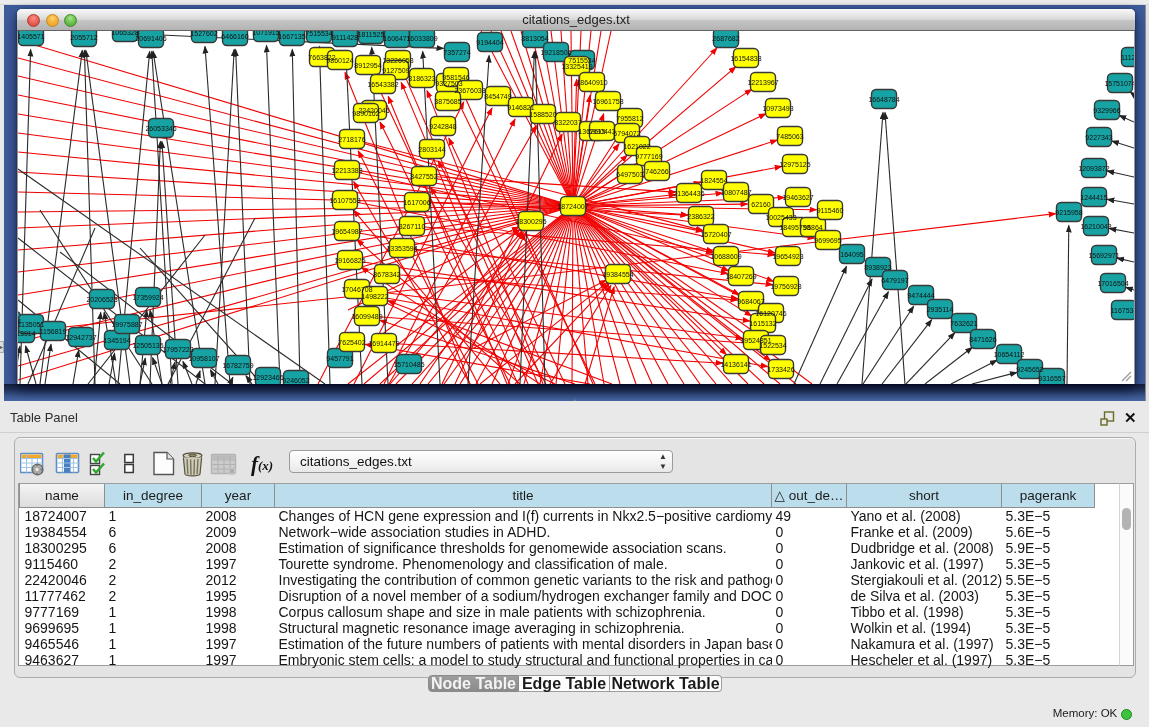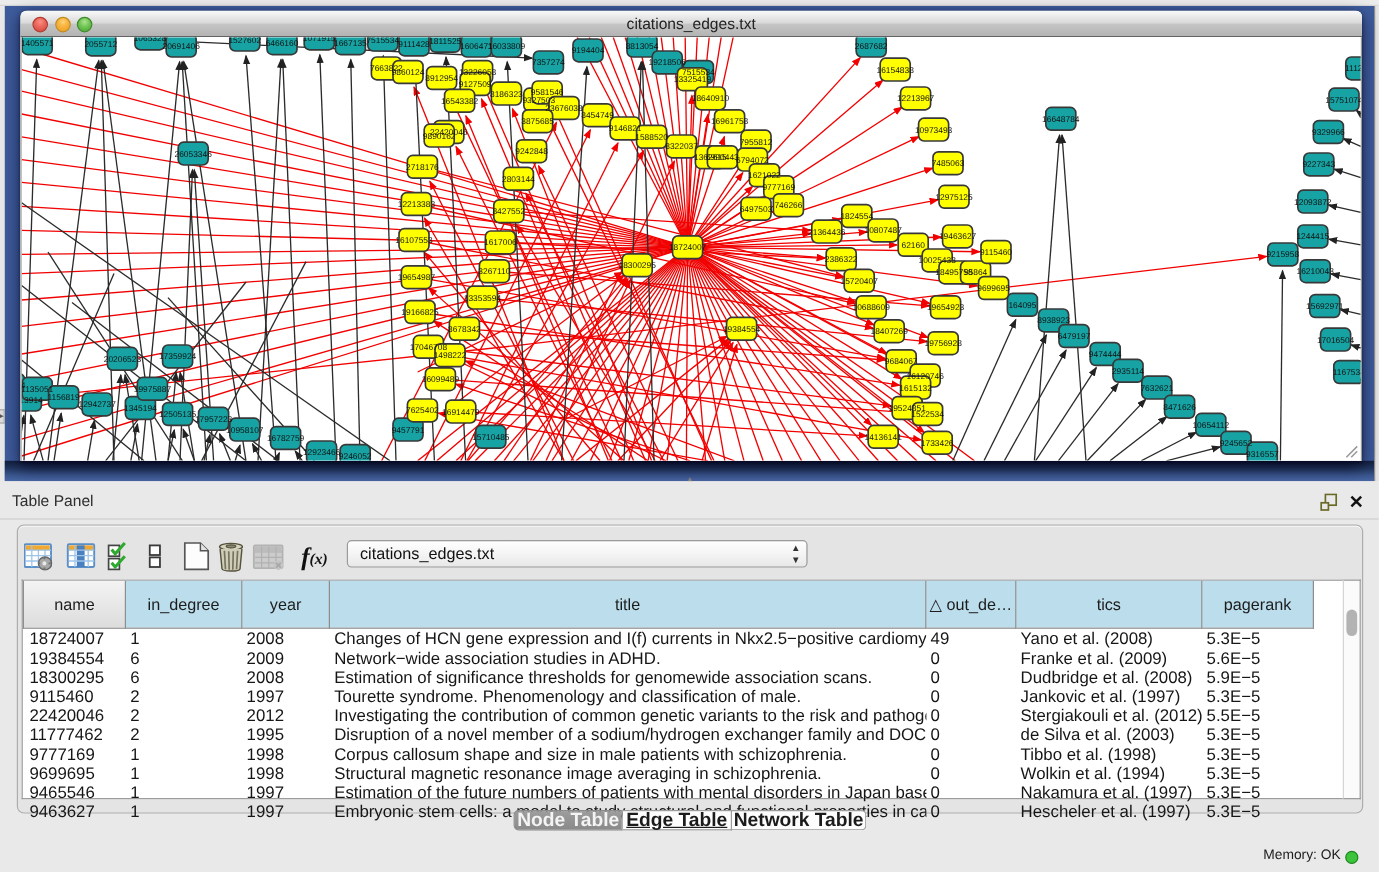--- a/index.html
+++ b/index.html
@@ -34,21 +34,21 @@
       border:1px solid #adadad; border-radius:6px; box-shadow:inset 0 1px 0 #f8f8f8; }
   #toolbar { position:absolute; left:0; top:8px; width:100%; height:32px; }
   #combo { position:absolute; left:274px; top:12px; width:384px; height:23px; background:linear-gradient(#ffffff,#f2f2f2 60%,#e8e8e8); border:1px solid #9b9b9b; border-radius:4px; }
   #combo .ct { position:absolute; left:10px; top:3px; font-size:13.5px; color:#111; }
   #combo .st { position:absolute; right:5px; top:1px; font-size:8px; color:#333; line-height:10px; text-align:center;}
   
   #tablewrap { position:absolute; left:3px; top:45px; width:1116px; height:183px; background:#fff; border:1px solid #9c9c9c; border-right:none;}
   #vscroll { position:absolute; left:1104px; top:45px; width:15px; height:183px; background:#fbfbfb; border:1px solid #9c9c9c; border-left:1px solid #d5d5d5;}
   #vthumb { position:absolute; left:2px; top:24px; width:9px; height:22px; background:#b3b3b3; border-radius:5px;}
   table { border-collapse:collapse; table-layout:fixed; width:1075px; font-size:14px; }
-  th { height:39px; background:#bbddec; border:1px solid #8e8e8e; border-top:none; font-weight:normal; font-size:13.5px; color:#1c1c1c; padding:0;}
+  th { height:23px; background:#bbddec; border:1px solid #8e8e8e; border-top:none; font-weight:normal; font-size:13.5px; color:#1c1c1c; padding:0;}
   th.first { background:linear-gradient(#f4f4f4,#dcdcdc); }
   td { height:16px; padding:0; color:#161616; white-space:nowrap; overflow:hidden; }
   td.c2 { padding-left:4px; } td.pin { padding-left:4px; } td.pnm { padding-left:5px; }
   tr.r td { line-height:16px; }
   
   #tabs { position:absolute; left:428px; top:274px; height:17px; display:flex; }
   .tab { height:17px; line-height:16px; font-size:16px; font-weight:bold; text-align:center; border:1px solid #9d9d9d; background:#fdfdfd; color:#1b1b1b; }
   .tab.active { background:linear-gradient(#9d9d9d,#8a8a8a); color:#f4f4f4; border-color:#8a8a8a; }
   #memory { position:absolute; left:1005px; top:306px; width:160px; font-size:11.5px; color:#1c1c1c; text-align:center;}
   #memdot { position:absolute; left:1121px; top:308px; width:11px; height:11px; border-radius:50%; background:#3cc43c; border:1px solid #1f851f;}
@@ -671,21 +671,21 @@
             <col style="width:155px">
             <col style="width:93px">
           </colgroup>
           <tbody>
             <tr>
               <th class="first">name</th>
               <th>in_degree</th>
               <th>year</th>
               <th>title</th>
               <th>△ out_de…</th>
-              <th>tics</th>
+              <th>short</th>
               <th>pagerank</th>
             </tr>
           <tr class="r">
               <td class="pnm">18724007</td>
               <td class="pin">1</td>
               <td class="c2">2008</td>
               <td class="c2">Changes of HCN gene expression and I(f) currents in Nkx2.5−positive cardiomyoc…</td>
               <td class="c2">49</td>
               <td class="c2">Yano et al. (2008)</td>
               <td class="c2">5.3E−5</td>
@@ -773,18 +773,18 @@
             </tr>
         </tbody>
         </table>
       </div>
       <div id="vscroll">
         <div id="vthumb"></div>
       </div>
     </div>
     <div id="tabs">
       <div class="tab active" style="width:91px; border-radius:4px 0 0 4px;">Node Table</div>
-      <div class="tab" style="width:91px; border-left:none;text-decoration:underline;">Edge Table</div>
+      <div class="tab" style="width:91px; border-left:none;">Edge Table</div>
       <div class="tab" style="width:112px; border-left:none; border-radius:0 4px 4px 0;">Network Table</div>
     </div>
     <div id="memory">Memory: OK</div>
     <div id="memdot"></div>
   </div>
 
 </body></html>

